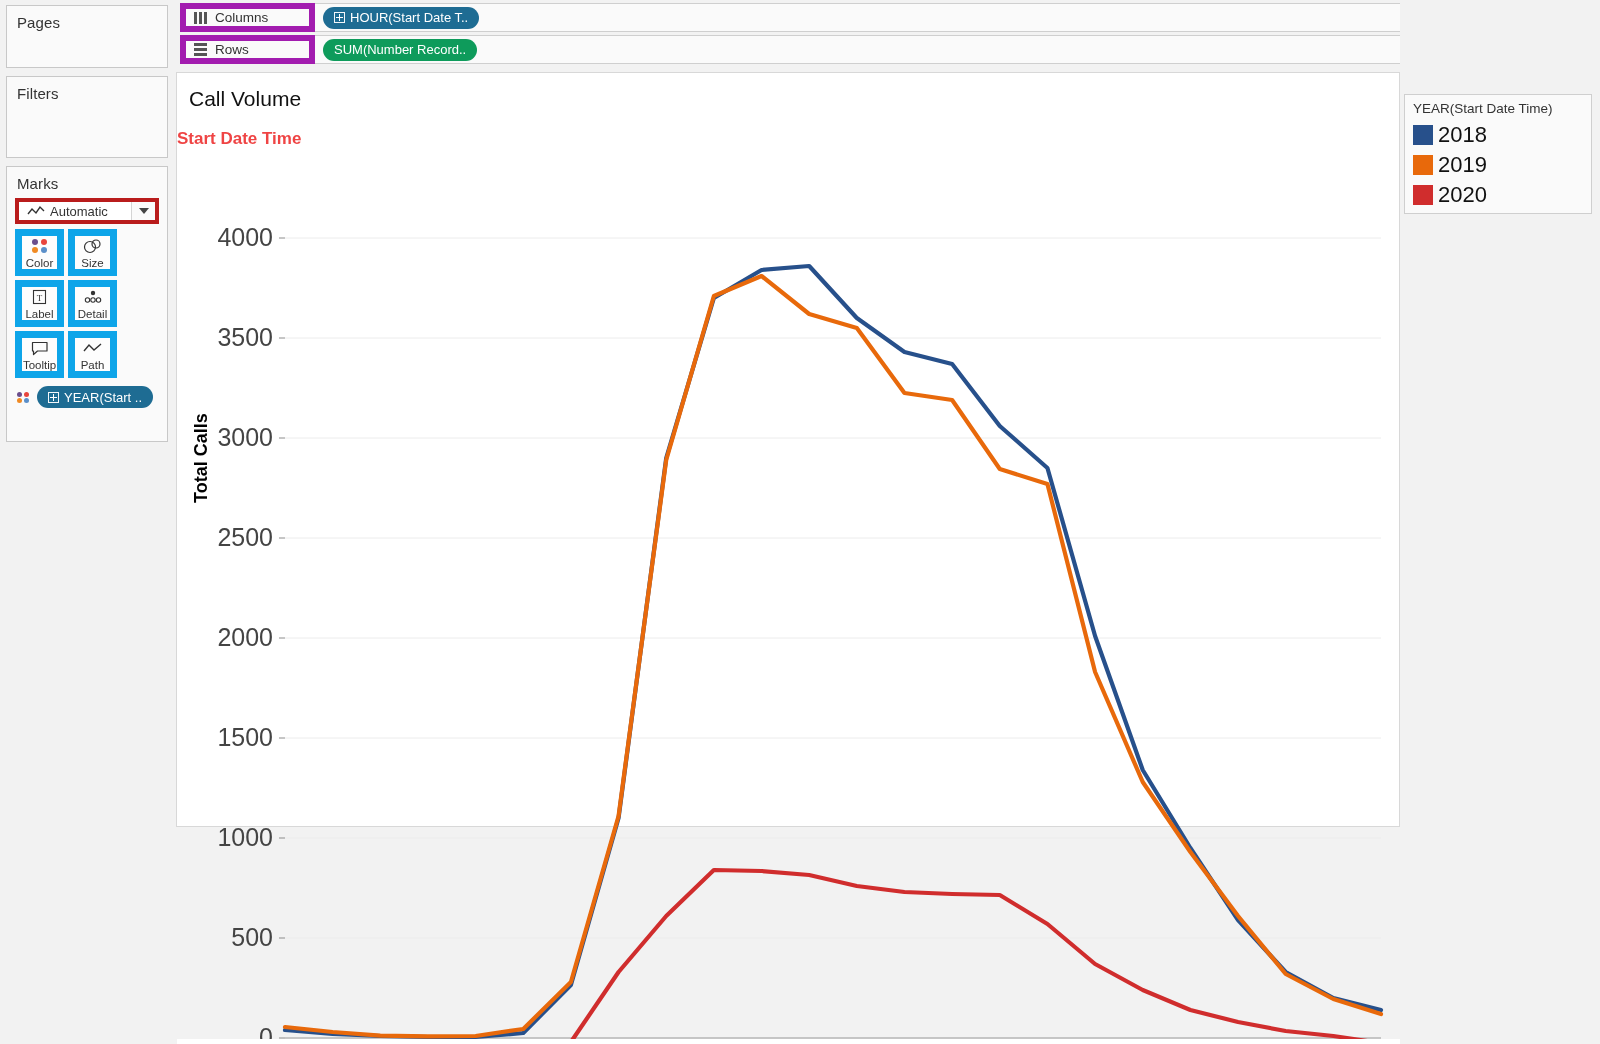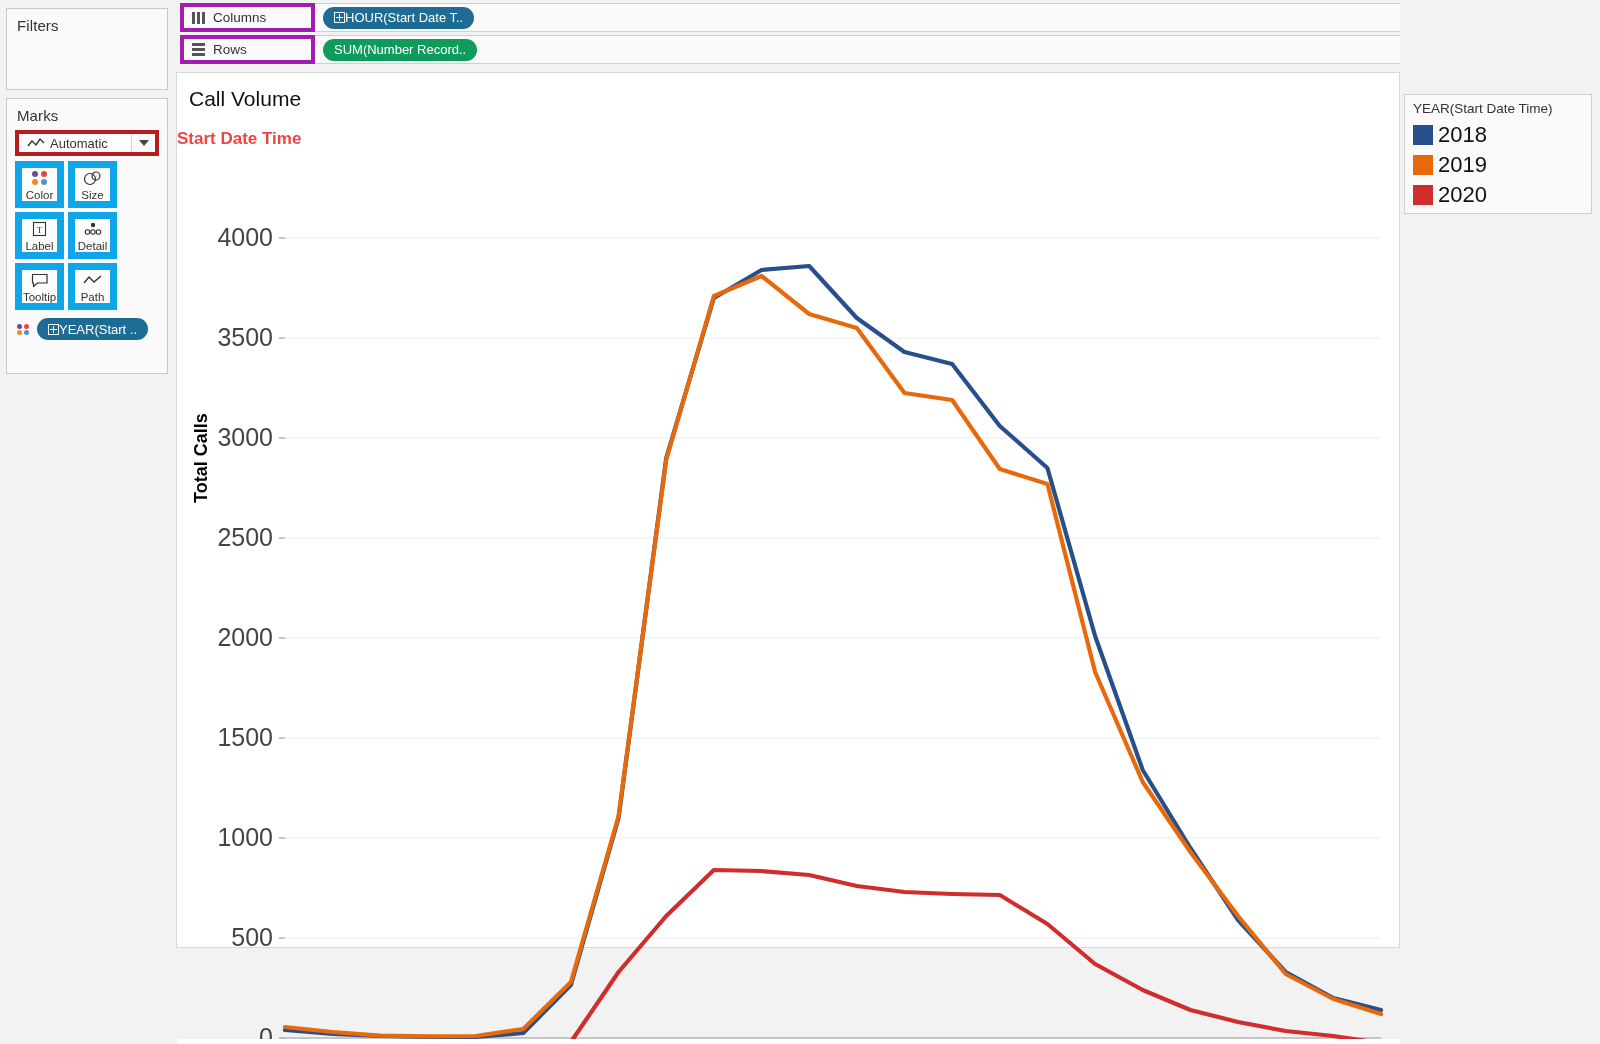--- a/index.html
+++ b/index.html
@@ -67,51 +67,51 @@
 
   .dots4-sm { display:grid; grid-template-columns:repeat(2,6px); grid-gap:1px; }
   .dots4-sm i { width:5px;height:5px;border-radius:50%; display:block;}
   .dots4-sm i:nth-child(1){background:#6b4e8c}
   .dots4-sm i:nth-child(2){background:#e8453c}
   .dots4-sm i:nth-child(3){background:#f08a23}
   .dots4-sm i:nth-child(4){background:#5b8fc9}
 
   .marks-pill-row { display:flex; align-items:center; padding:8px 8px 0 10px; gap:7px;}
   .pill {
-    display:inline-flex; align-items:center; 
+    display:inline-flex; align-items:center; gap:5px;
     border-radius:11px; height:22px; padding:0 11px;
     color:#fff; font-size:13px; white-space:nowrap;
   }
   .pill .sq {
     display:inline-block; width:11px;height:11px;
     border:1px solid rgba(255,255,255,.95); position:relative;
   }
   .pill .sq:before{content:"";position:absolute;left:4px;top:1px;width:1px;height:7px;background:#fff;}
   .pill .sq:after{content:"";position:absolute;top:4px;left:1px;height:1px;width:7px;background:#fff;}
 
   
   #shelf-area { position:absolute; left:176px; top:0; width:1424px; height:72px; background:#f2f2f2;}
   .shelf-row { display:flex; align-items:center; height:29px; margin:3px 4px 0 4px;}
   .shelf-label {
-    width:135px; height:29px; background:#fafafa; border:4px solid #a21caf;
+    width:135px; height:29px; background:#fafafa; border:6px solid #a21caf;
     display:flex; align-items:center; gap:8px; padding-left:8px; font-size:13.5px;
   }
   .shelf-drop {
     flex:1; height:29px; background:#fafafa; border:1px solid #cfcfcf; border-left:none;
     display:flex; align-items:center; padding-left:8px;
   }
   .ic-cols { display:flex; gap:2px; align-items:flex-end; height:12px;}
   .ic-cols b { width:3px; background:#555; display:block;}
   .ic-cols b:nth-child(1){height:12px} .ic-cols b:nth-child(2){height:12px} .ic-cols b:nth-child(3){height:12px}
   .ic-rows { display:flex; flex-direction:column; gap:2px; }
   .ic-rows b { height:3px; width:13px; background:#555; display:block;}
 
   
   #view {
-    position:absolute; left:176px; top:72px; width:1224px; height:876px;
+    position:absolute; left:176px; top:72px; width:1224px; height:755px;
     background:#ffffff; border:1px solid #d8d8d8; border-top:1px solid #d8d8d8;
   }
   #worksheet-title {
     position:absolute; left:12px; top:14px; font-size:21px; color:#111; font-weight:400;
   }
   #col-field-title {
     position:absolute; left:0; right:0; top:56px; text-align:left;
     font-size:17px; font-weight:bold; color:#ef4444;
     padding-right:180px;
   }
@@ -136,20 +136,23 @@
   #right-gap { position:absolute; left:1400px; top:0; width:200px; height:1044px; background:#f2f2f2; }
   #top-edge { position:absolute; left:0;top:0;width:1600px;height:2px;background:#f2f2f2;}
 </style>
 </head>
 <body>
 
 <div id="top-edge"></div>
 
 <div id="left-panel">
 
+  <div class="card" id="pages-card">
+    <div class="card-title">Pages</div>
+  </div>
 
   <div class="card" id="filters-card">
     <div class="card-title">Filters</div>
   </div>
 
   <div class="card" id="marks-card">
     <div class="card-title">Marks</div>
 
     <div class="marktype-row">
       <div class="marktype">

